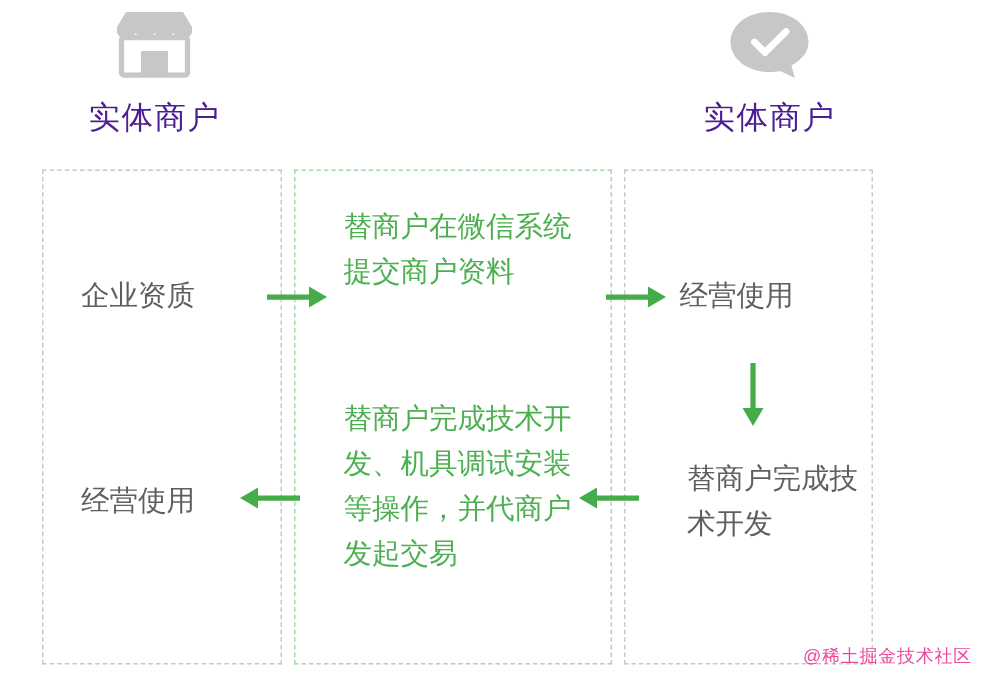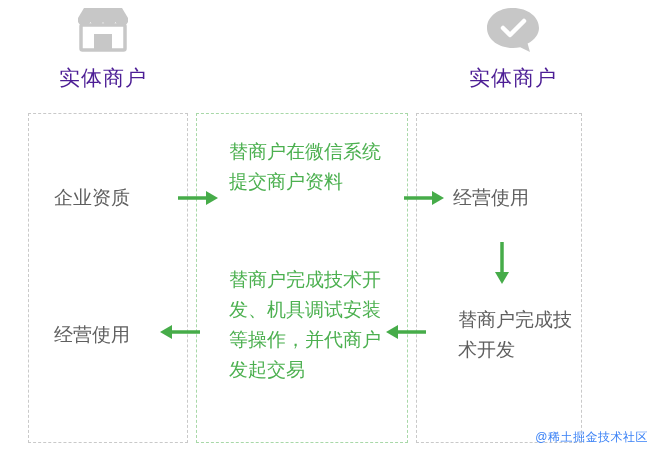--- a/index.html
+++ b/index.html
@@ -93,21 +93,21 @@
   #arrow-3 { left: 492px; top: 240px; }
   #arrow-4 { left: 384px; top: 322px; }
   #arrow-5 { left: 158px; top: 322px; }
 
   
   .watermark {
     position: absolute;
     right: 14px;
     bottom: 10px;
     font-size: 12px;
-    color: #3b82f6;
+    color: #ec4899;
     letter-spacing: 0.5px;
   }
 </style>
 </head>
 <body>
 
 <div class="page">
 
   <div class="header">
 

